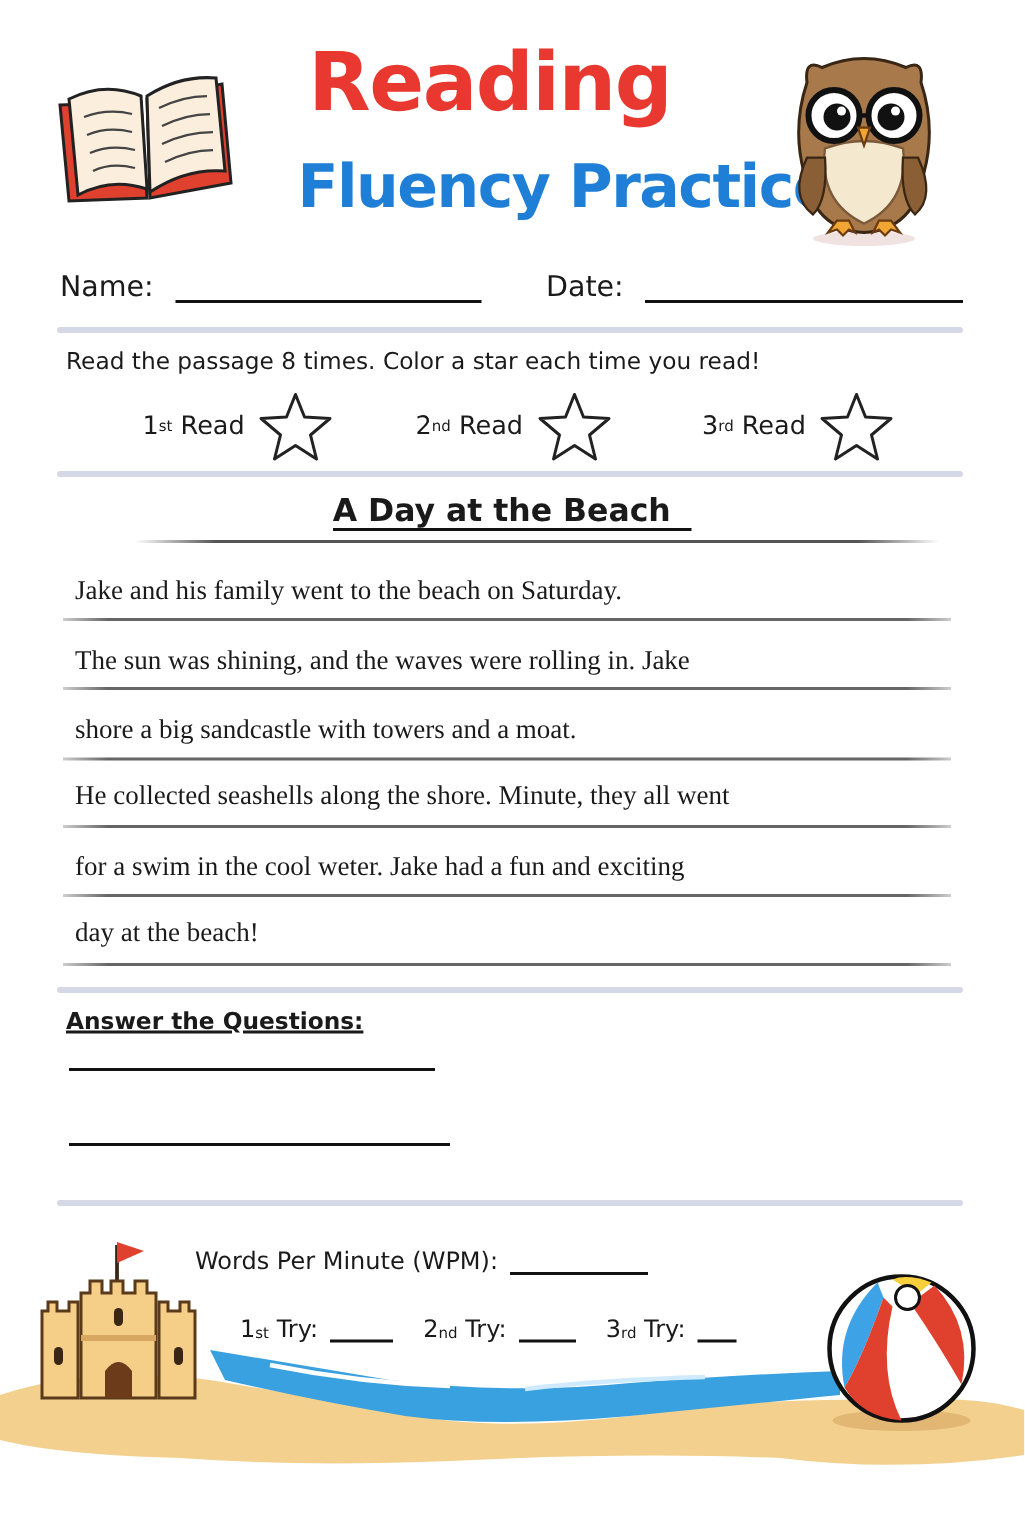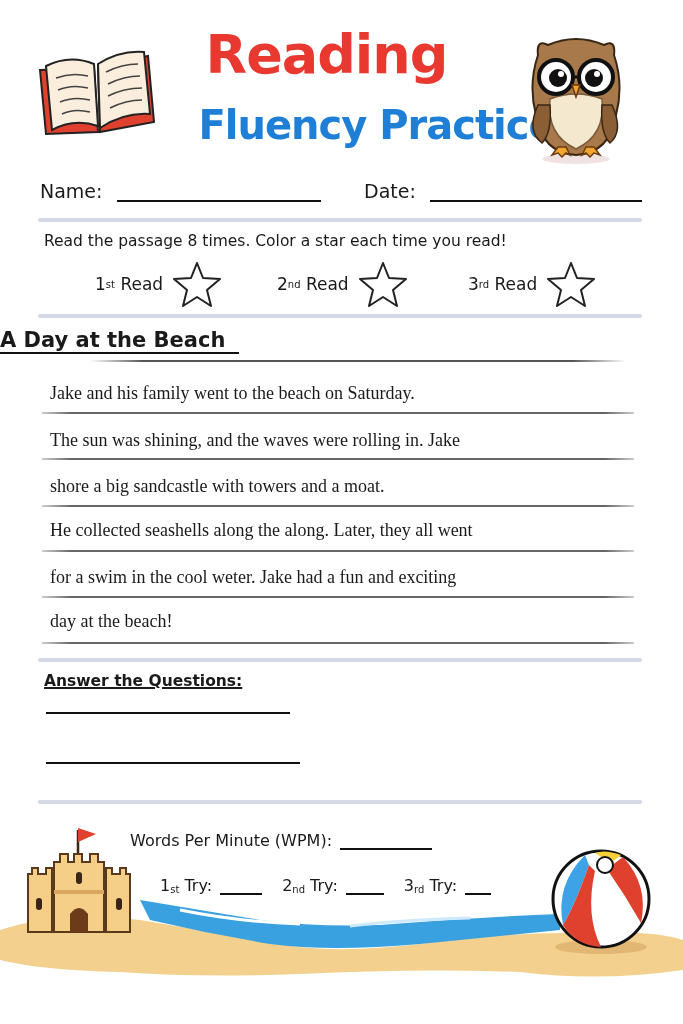--- a/index.html
+++ b/index.html
@@ -23,21 +23,21 @@
 
   .sep { left: 38px; width: 604px; height: 4px; background: #d5d9e6; border-radius: 2px; }
 
   .instr { top: 232px; left: 44px; font-size: 15.5px; }
 
   .reads { top: 258px; left: 0; width: 683px; height: 50px; }
   .read-item { position: absolute; display: flex; align-items: center; font-size: 17px; }
   .read-item sup { font-size: 10px; vertical-align: super; }
   .star { width: 52px; height: 48px; margin-left: 8px; }
 
-  .passage-title { top: 328px; left: 0; width: 683px; }
+  .passage-title { top: 328px; left: 0; width: 683px; text-align: center; }
   .passage-title span { font-weight: bold; font-size: 21px; border-bottom: 2.5px solid #111; padding: 0 14px 0 0; }
   .title-line { top: 360px; left: 90px; width: 536px; height: 2px; background: linear-gradient(to right, rgba(80,80,80,0), #555 10%, #555 90%, rgba(80,80,80,0)); }
 
   .p-line { left: 50px; font-size: 18px; line-height: 1; white-space: nowrap; font-family: Liberation Serif, serif; }
   .rule { left: 42px; width: 592px; height: 2px; background: linear-gradient(to right, rgba(90,90,90,0.3), #666 5%, #666 95%, rgba(90,90,90,0.3)); }
 
   .q-heading { top: 672px; left: 44px; font-size: 15.5px; font-weight: bold; text-decoration: underline; text-decoration-thickness: 2px; }
   .q-line { left: 44px; font-size: 17px; display: flex; align-items: flex-end; white-space: nowrap; }
   .q-line .blank { margin-left: 2px; height: 2px; border-bottom: 2px solid #111; }
 
@@ -131,21 +131,21 @@
 
 <div class="abs passage-title"><span>A Day at the Beach</span></div>
 <div class="abs title-line"></div>
 
 <div class="abs p-line" style="top:384px;">Jake and his family went to the beach on Saturday.</div>
 <div class="abs rule" style="top:412px;"></div>
 <div class="abs p-line" style="top:431px;">The sun was shining, and the waves were rolling in. Jake</div>
 <div class="abs rule" style="top:458px;"></div>
 <div class="abs p-line" style="top:477px;">shore a big sandcastle with towers and a moat.</div>
 <div class="abs rule" style="top:505px;"></div>
-<div class="abs p-line" style="top:521px;">He collected seashells along the along. Later, they all went</div>
+<div class="abs p-line" style="top:521px;">He collected seashells along the shore. Minute, they all went</div>
 <div class="abs rule" style="top:550px;"></div>
 <div class="abs p-line" style="top:568px;">for a swim in the cool weter. Jake had a fun and exciting</div>
 <div class="abs rule" style="top:596px;"></div>
 <div class="abs p-line" style="top:612px;">day at the beach!</div>
 <div class="abs rule" style="top:642px;"></div>
 
 <div class="abs sep" style="top:658px;"></div>
 
 <div class="abs q-heading">Answer the Questions:</div>
 <div class="abs q-line" style="top:712px;">

